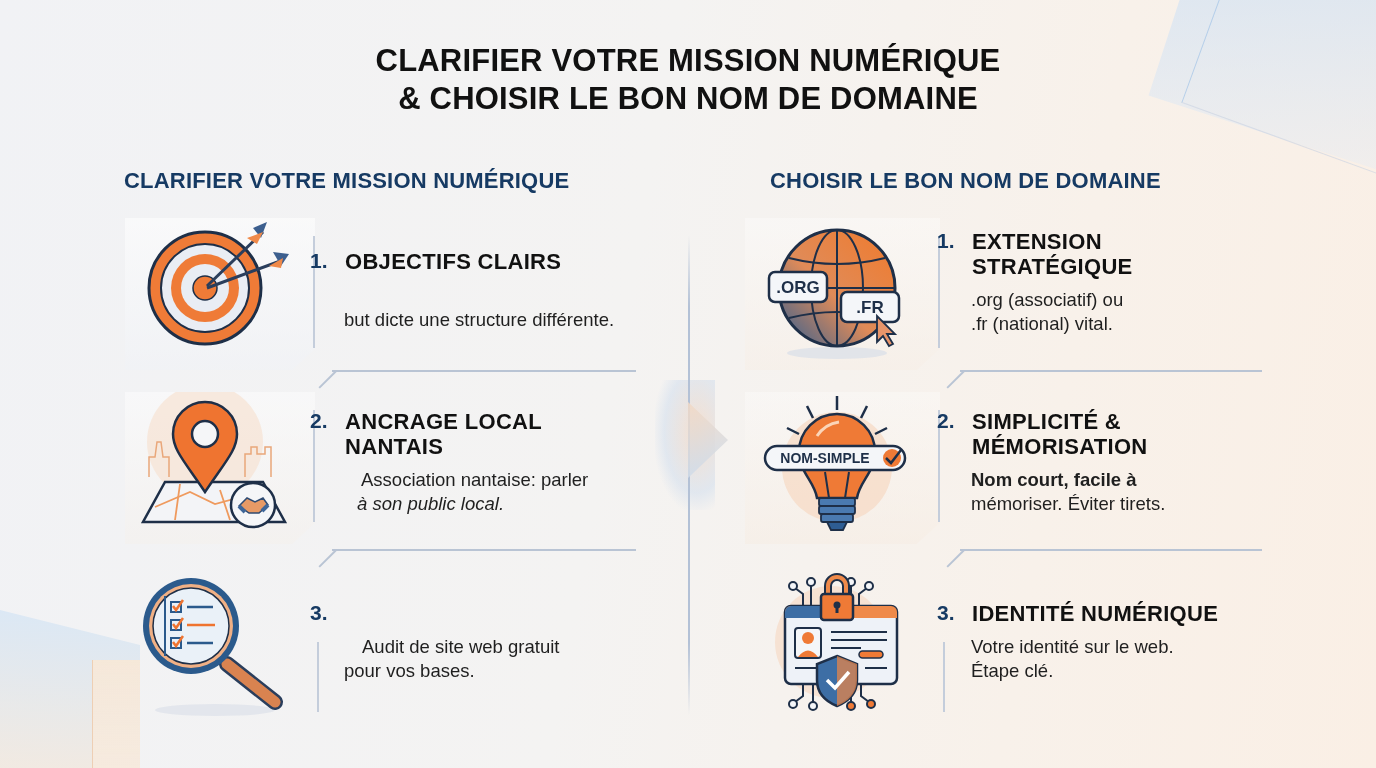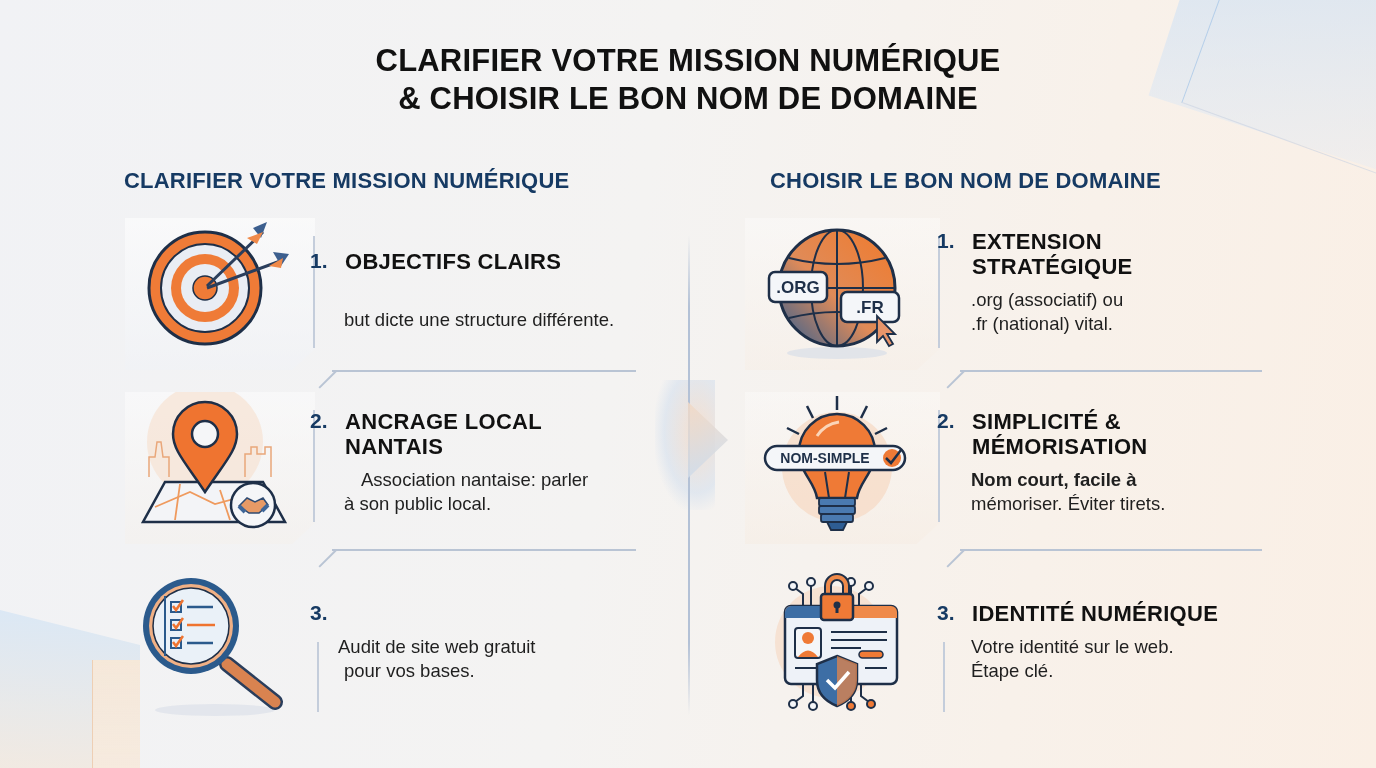--- a/index.html
+++ b/index.html
@@ -155,21 +155,21 @@
       <circle cx="118" cy="113" r="22" fill="#f5f6f8" stroke="#1e2f48" stroke-width="2.5"></circle>
       <path d="M104 114 L112 106 L120 110 L128 106 L133 113 L124 121 L114 121 Z" fill="#e79a66" stroke="#2f4b72" stroke-width="1.5"></path>
       <path d="M104 114 L110 120" stroke="#3e6699" stroke-width="4"></path>
       <path d="M133 113 L127 119" stroke="#3e6699" stroke-width="4"></path>
     </svg>
   </div>
   <div class="num" style="left:185px; top:17px;">2.</div>
   <div class="h" style="left:220px; top:17px;">ANCRAGE LOCAL</div>
   <div class="h" style="left:220px; top:42px;">NANTAIS</div>
   <div class="p" style="left:204px; top:76px;margin-left:32px;">Association nantaise: parler</div>
-  <div class="p" style="left:219px; top:100px;">à son public local.</div>
+  <div class="p" style="left:232px; top:100px;font-style:italic;">à son public local.</div>
 </div>
 <div class="sep" style="left:332px; top:549px; width:304px;"></div>
 <div class="sep-diag" style="left:312px; top:549px;"></div>
 
 <div class="item" style="left:125px; top:572px;">
   <div class="vline" style="left:192px; top:70px; height:70px;"></div>
   <div class="icon-wrap">
     <svg viewBox="0 0 160 150">
       <ellipse cx="80" cy="138" rx="60" ry="6" fill="#d9dee8" opacity="0.6"></ellipse>
       <line x1="92" y1="92" x2="140" y2="130" stroke="#2a3e5c" stroke-width="16" stroke-linecap="round"></line>
@@ -183,21 +183,21 @@
       <line x1="52" y1="35" x2="78" y2="35" stroke="#2b5a8c" stroke-width="2.5"></line>
       <rect x="36" y="48" width="10" height="10" fill="none" stroke="#2b5a8c" stroke-width="2"></rect>
       <path d="M38 52 L41 56 L48 46" fill="none" stroke="#ef7430" stroke-width="2.5"></path>
       <line x1="52" y1="53" x2="80" y2="53" stroke="#ef7430" stroke-width="2.5"></line>
       <rect x="36" y="66" width="10" height="10" fill="none" stroke="#2b5a8c" stroke-width="2"></rect>
       <path d="M38 70 L41 74 L48 64" fill="none" stroke="#ef7430" stroke-width="2.5"></path>
       <line x1="52" y1="71" x2="78" y2="71" stroke="#2b5a8c" stroke-width="2.5"></line>
     </svg>
   </div>
   <div class="num" style="left:185px; top:29px;">3.</div>
-  <div class="p" style="left:213px; top:63px;">Audit de site web gratuit</div>
+  <div class="p" style="left:237px; top:63px;">Audit de site web gratuit</div>
   <div class="p" style="left:219px; top:87px;">pour vos bases.</div>
 </div>
 
 <div class="item" style="left:745px; top:218px;">
   <div class="panel" style="width:195px; background:linear-gradient(180deg, rgba(255,255,255,0.35), rgba(246,238,230,0.55));"></div>
   <div class="panel-edge" style="left:193px;"></div>
   <div class="icon-wrap">
     <svg viewBox="0 0 160 150">
       <defs>
         <linearGradient id="gGlobe" x1="1" y1="0" x2="0" y2="1">

